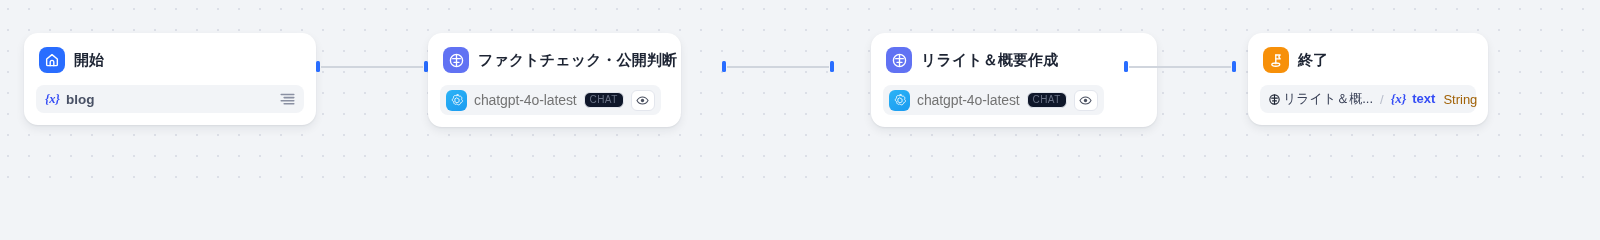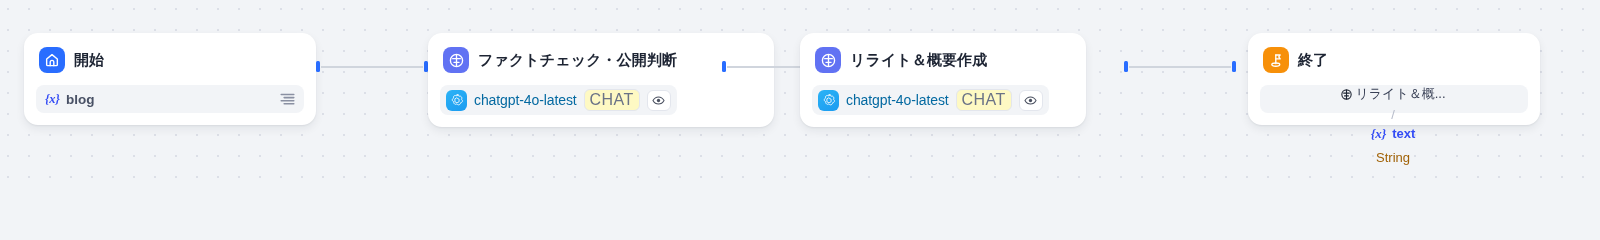--- a/index.html
+++ b/index.html
@@ -112,29 +112,29 @@
     height: 21px;
     border-radius: 6px;
     display: flex;
     align-items: center;
     justify-content: center;
     flex: 0 0 auto;
     background: linear-gradient(150deg, #2bb3f6 0%, #1b9bf0 100%);
   }
   .model-name {
     font-size: 14px;
-    color: #0369a1;
+    color: #737373;
     white-space: nowrap;
     letter-spacing: -0.1px;
   }
   .chat-badge {
-    background: #fef9c3;
+    background: #0f172a;
     border: 1px solid #e3e6ed;
     border-radius: 6px;
-    font-size: 16px;
+    font-size: 10px;
     color: #6a7286;
     letter-spacing: 0.4px;
     padding: 2px 5px 2px 5px;
     line-height: 1;
     white-space: nowrap;
   }
   .eye-btn {
     background: #ffffff;
     border: 1px solid #e3e6ed;
     border-radius: 6px;
@@ -149,21 +149,20 @@
   
   .output-row {
     background: #f2f4f7;
     border-radius: 8px;
     height: 28px;
     display: flex;
     align-items: center;
     padding: 0 10px 0 8px;
     box-sizing: border-box;
     gap: 4px;
-    flex-direction: column;
   }
   .ref-chip {
     display: inline-flex;
     align-items: center;
     gap: 2px;
     max-width: 112px;
   }
   .ref-label {
     font-size: 13px;
     color: #394056;
@@ -249,21 +248,21 @@
       </div>
     </div>
   </div>
 
   <div class="edge" style="left:316px; width:112px;">
     <div class="edge-line"></div>
     <div class="port left"></div>
     <div class="port right"></div>
   </div>
 
-  <div class="node" style="left:428px; width:346px;">
+  <div class="node" style="left:428px; width:253px;">
     <div class="node-header">
       <div class="node-icon" style="background:#6172f3;">
         <svg width="17" height="17" viewBox="0 0 24 24" fill="none" stroke="#ffffff" stroke-width="1.9" stroke-linecap="round">
           <circle cx="12" cy="12" r="8.6"></circle>
           <path d="M12 3.6 V20.4"></path>
           <path d="M6.6 9.4 H17.4"></path>
           <path d="M8.4 14.6 H15.6"></path>
         </svg>
       </div>
       <div class="node-title">ファクトチェック・公開判断</div>
@@ -287,21 +286,21 @@
       </div>
     </div>
   </div>
 
   <div class="edge" style="left:722px; width:112px;">
     <div class="edge-line"></div>
     <div class="port left"></div>
     <div class="port right"></div>
   </div>
 
-  <div class="node" style="left:800px; width:286px;">
+  <div class="node" style="left:871px; width:286px;">
     <div class="node-header">
       <div class="node-icon" style="background:#6172f3;">
         <svg width="17" height="17" viewBox="0 0 24 24" fill="none" stroke="#ffffff" stroke-width="1.9" stroke-linecap="round">
           <circle cx="12" cy="12" r="8.6"></circle>
           <path d="M12 3.6 V20.4"></path>
           <path d="M6.6 9.4 H17.4"></path>
           <path d="M8.4 14.6 H15.6"></path>
         </svg>
       </div>
       <div class="node-title">リライト＆概要作成</div>
@@ -325,21 +324,21 @@
       </div>
     </div>
   </div>
 
   <div class="edge" style="left:1124px; width:112px;">
     <div class="edge-line"></div>
     <div class="port left"></div>
     <div class="port right"></div>
   </div>
 
-  <div class="node" style="left:1248px; width:292px;">
+  <div class="node" style="left:1248px; width:240px;">
     <div class="node-header">
       <div class="node-icon" style="background:#f79009;">
         <svg width="17" height="17" viewBox="0 0 24 24" fill="none" stroke="#ffffff" stroke-width="1.9" stroke-linecap="round" stroke-linejoin="round">
           <path d="M11 16.5 V4.2"></path>
           <path d="M11 4.2 H17.2 L15.2 7 L17.2 9.8 H11"></path>
           <ellipse cx="11" cy="17.8" rx="5.6" ry="2.3"></ellipse>
         </svg>
       </div>
       <div class="node-title">終了</div>
     </div>

